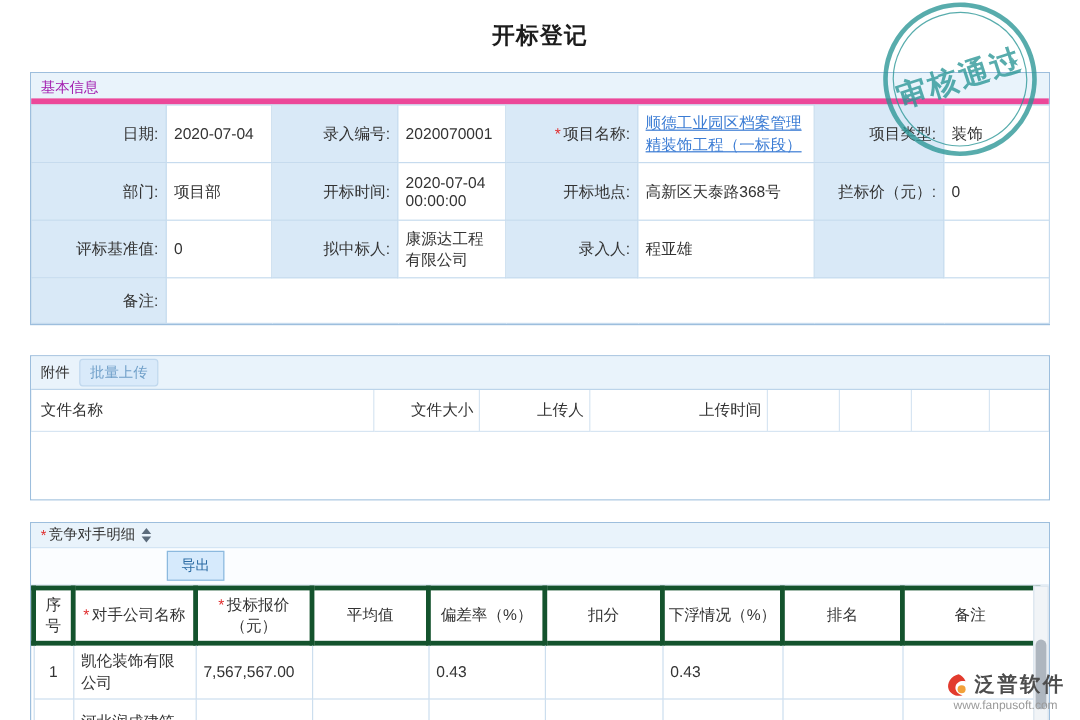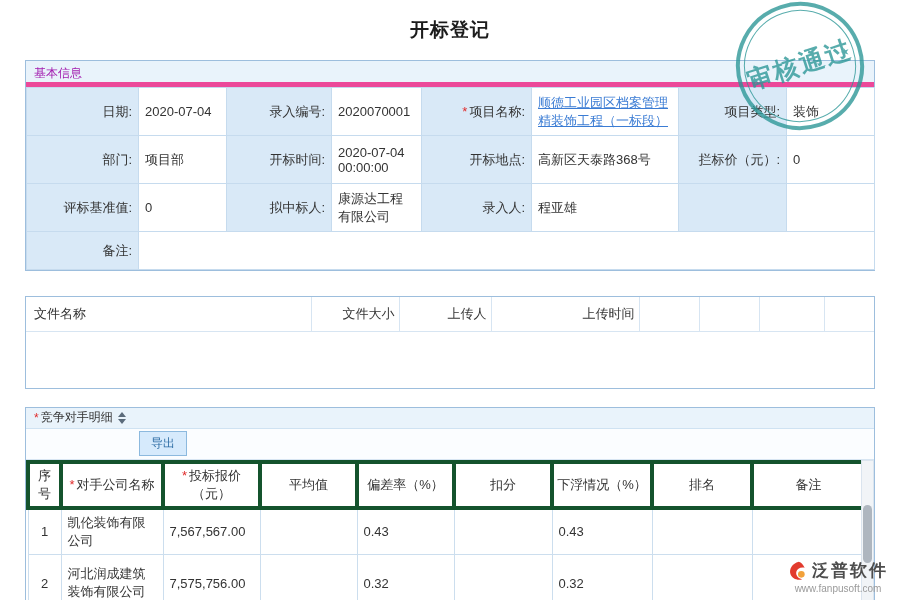--- a/index.html
+++ b/index.html
@@ -126,20 +126,24 @@
       </tr>
       <tr class="r4">
         <td class="lbl">备注:</td>
         <td class="val" colspan="7"></td>
       </tr>
     </tbody>
       </table>
   </section>
 
   <section class="panel attach">
+    <div class="attach-header">
+      <span>附件</span>
+      <button class="btn-light">批量上传</button>
+    </div>
     <table class="attach-table">
       <colgroup>
         <col style="width:285px">
           <col style="width:88px">
           <col style="width:92px">
           <col style="width:148px">
         <col style="width:60px">
           <col style="width:60px">
           <col style="width:65px">
           <col style="width:50px">

